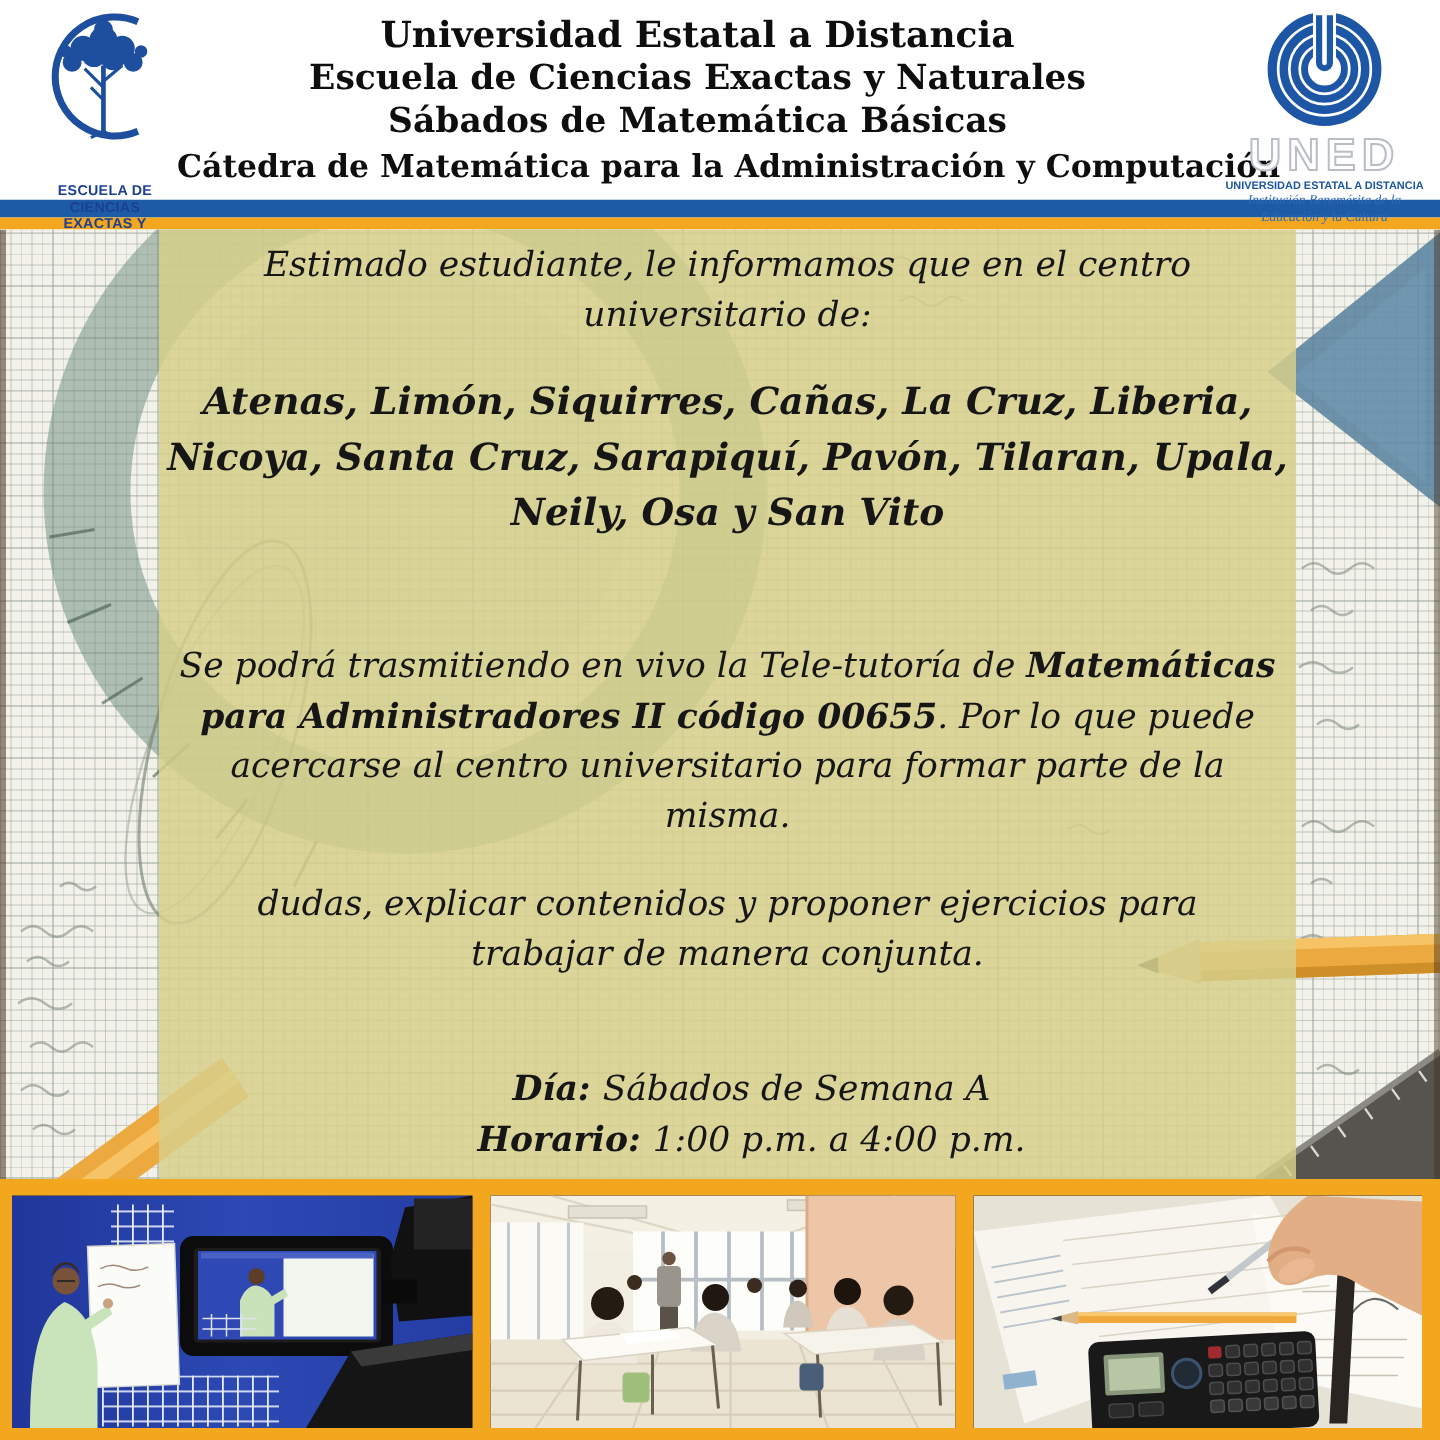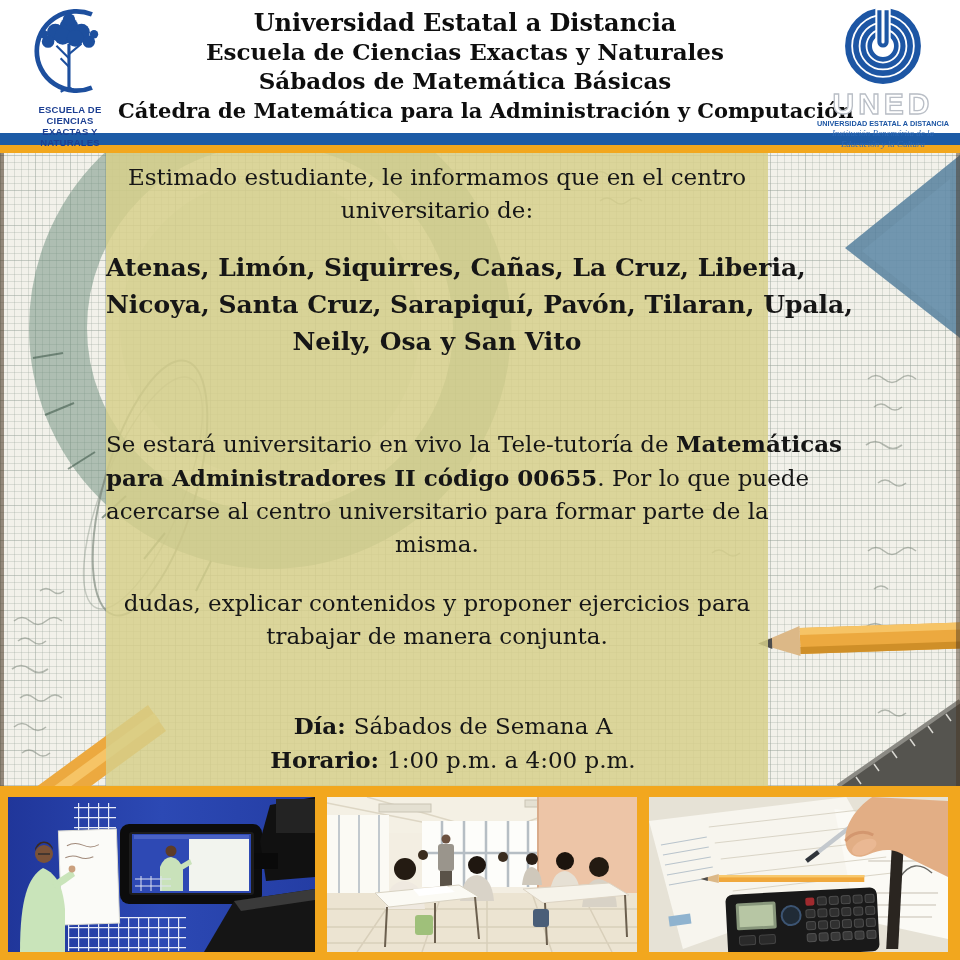--- a/index.html
+++ b/index.html
@@ -3,21 +3,21 @@
 <meta charset="utf-8">
 <style>
   html,body{margin:0;padding:0;background:#888;}
   .page{position:relative;width:960px;height:960px;margin:0 auto;background:#ffffff;
         font-family:"DejaVu Serif",serif;overflow:hidden;}
 
   
   .header{position:relative;height:133px;background:#ffffff;}
   .logo-left{position:absolute;left:14px;top:4px;width:112px;text-align:center;}
   .logo-left .caption{font-family:"Liberation Sans",sans-serif;font-weight:bold;
-        font-size:9.5px;line-height:11px;color:#1c3f92;letter-spacing:.2px;margin-top:2px;}
+        font-size:9.5px;line-height:11px;color:#1c3f92;letter-spacing:.2px;margin-top:20px;}
   .header-titles{position:absolute;left:118px;right:148px;top:8px;text-align:center;
         font-weight:bold;color:#0e0e0e;}
   .header-titles .t{white-space:nowrap;}
   .t1{font-size:24px;line-height:29px;}
   .t2{font-size:23px;line-height:29px;}
   .t3{font-size:23px;line-height:29px;}
   .t4{font-size:21px;line-height:31px;}
   .logo-right{position:absolute;right:6px;top:4px;width:142px;text-align:center;}
   .uned-acronym{font-family:"Liberation Sans",sans-serif;font-weight:bold;font-size:30px;
         line-height:28px;color:#ffffff;-webkit-text-stroke:1.3px #b9bec6;
@@ -33,22 +33,22 @@
 
   
   .flyer-body{position:relative;height:633px;background-color:#f2f1ea;
       background-image:
         repeating-linear-gradient(0deg, rgba(150,162,152,.28) 0 1px, transparent 1px 7px),
         repeating-linear-gradient(90deg, rgba(150,162,152,.28) 0 1px, transparent 1px 7px),
         repeating-linear-gradient(0deg, rgba(130,142,135,.25) 0 1px, transparent 1px 35px),
         repeating-linear-gradient(90deg, rgba(130,142,135,.25) 0 1px, transparent 1px 35px);
       overflow:hidden;}
   .deco{position:absolute;left:0;top:0;width:960px;height:633px;}
-  .panel{position:absolute;left:106px;top:0;width:662px;height:633px;
-        background:rgba(214,207,138,.84);}
+  .panel{position:absolute;left:106px;top:0;width:758px;height:633px;
+        background:rgba(214,207,138,.84);font-style:italic;}
   .blk{position:absolute;left:0;width:100%;text-align:center;color:#161616;}
   .line{white-space:nowrap;}
   .intro{top:8px;font-size:23px;line-height:33px;}
   .centers{top:96px;font-size:25px;line-height:37px;font-weight:bold;}
   .broadcast{top:274px;font-size:23px;line-height:33px;}
   .teacher{top:434px;font-size:23px;line-height:33px;}
   .schedule{top:556px;font-size:23px;line-height:33px;margin-left:16px;}
   .b{font-weight:bold;text-align:right;}
 
   
@@ -199,21 +199,21 @@
         <div class="line">universitario de:</div>
       </div>
 
       <div class="blk centers">
         <div class="line">Atenas, Limón, Siquirres, Cañas, La Cruz, Liberia,</div>
         <div class="line">Nicoya, Santa Cruz, Sarapiquí, Pavón, Tilaran, Upala,</div>
         <div class="line">Neily, Osa y San Vito</div>
       </div>
 
       <div class="blk broadcast">
-        <div class="line"><span>Se estará universitario en vivo la Tele-tutoría de </span><span class="b">Matemáticas</span></div>
+        <div class="line"><span>Se podrá trasmitiendo en vivo la Tele-tutoría de </span><span class="b">Matemáticas</span></div>
         <div class="line"><span class="b">para Administradores II código 00655</span><span>. Por lo que puede</span></div>
         <div class="line">acercarse al centro universitario para formar parte de la</div>
         <div class="line">misma.</div>
       </div>
 
       <div class="blk teacher">
         <div class="line">dudas, explicar contenidos y proponer ejercicios para</div>
         <div class="line">trabajar de manera conjunta.</div>
       </div>
 

